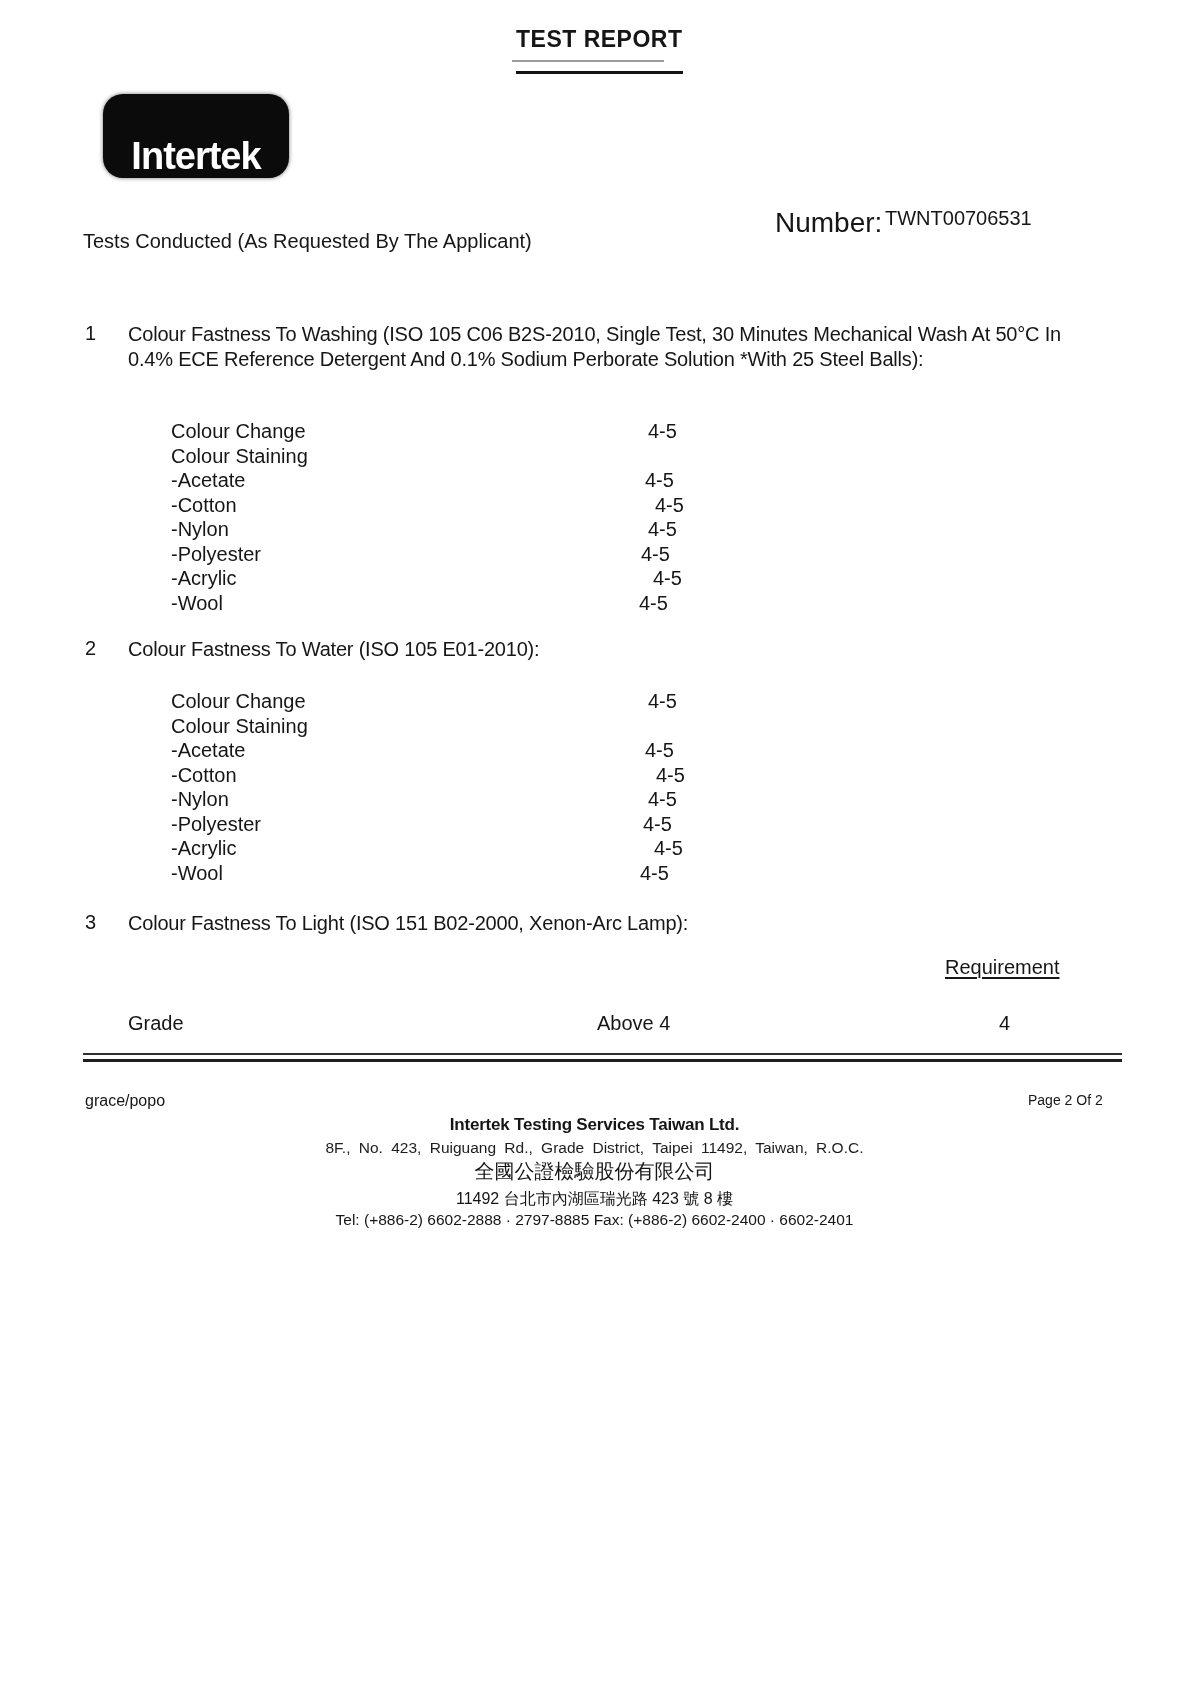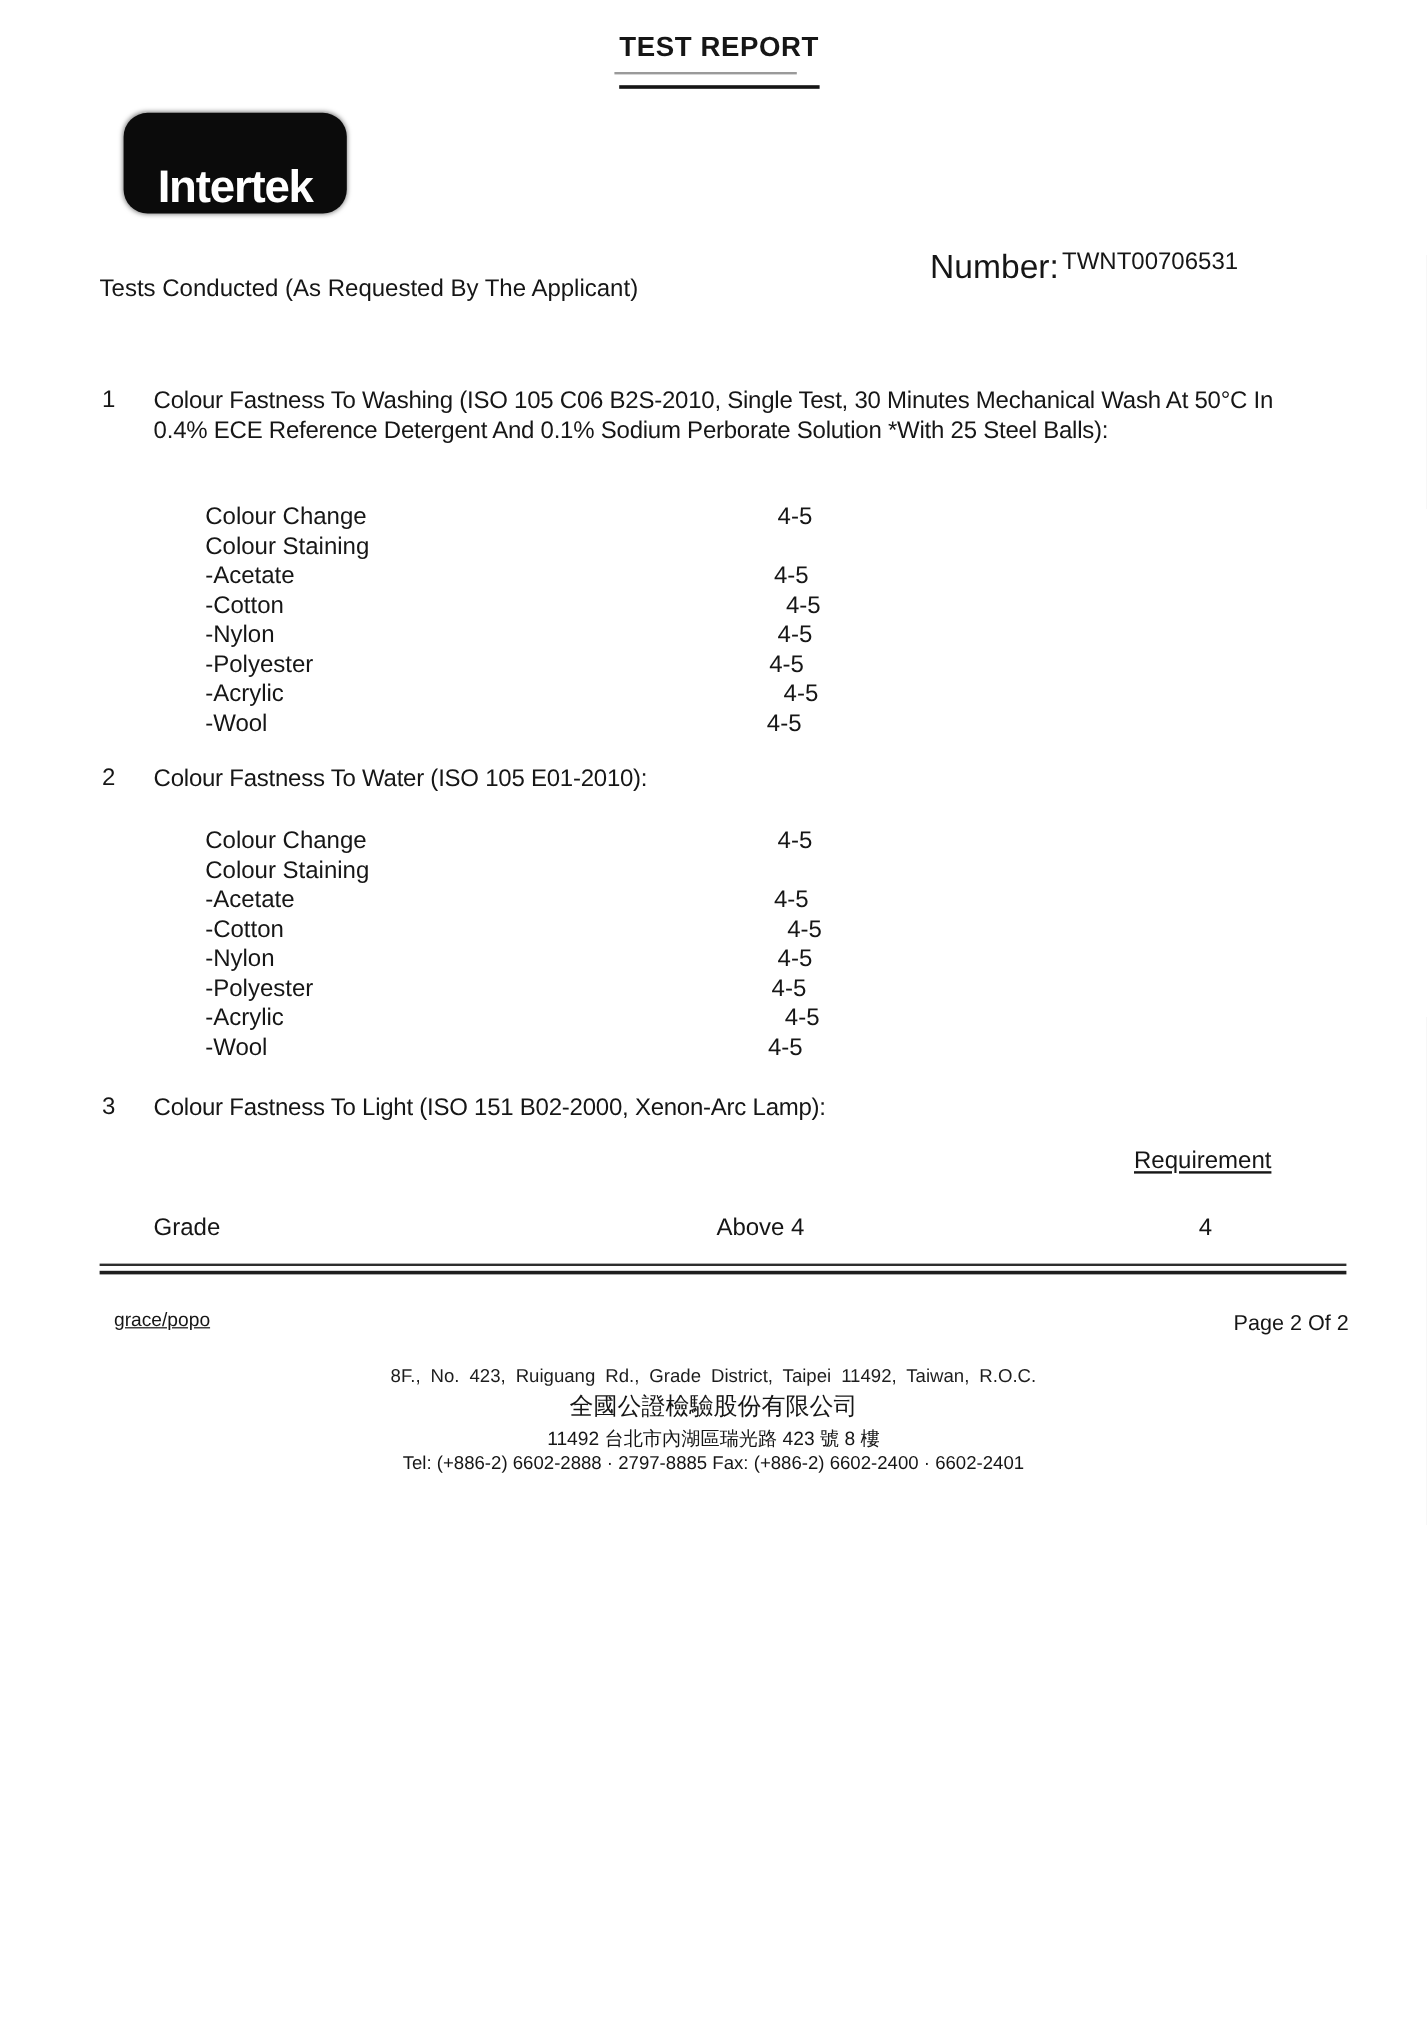--- a/index.html
+++ b/index.html
@@ -58,22 +58,22 @@
   .grade-label { top: 1012px; left: 128px; font-size: 20px; }
   .grade-result { top: 1012px; left: 597px; font-size: 20px; }
   .grade-req { top: 1012px; left: 999px; font-size: 20px; }
 
   .double-rule {
     top: 1053px; left: 83px; width: 1039px; height: 9px;
     border-top: 2px solid #2e2e2e; border-bottom: 3px solid #1e1e1e;
   }
 
   
-  .author { top: 1092px; left: 95px; font-size: 16px; text-decoration: underline; }
-  .page-num { top: 1092px; left: 1028px; font-size: 18px; }
+  .author { top: 1092px; left: 85px; font-size: 16px; }
+  .page-num { top: 1092px; left: 1028px; font-size: 14px; }
   .centered { left: 0; width: 1189px; text-align: center; }
   .company-en { top: 1115px; font-size: 17px; font-weight: 700; letter-spacing: -0.2px; }
   .address-en { top: 1139px; font-size: 15.5px; word-spacing: 4px; color: #1d1d1d; }
   .company-zh { top: 1158px; font-size: 20px; }
   .address-zh { top: 1189px; font-size: 16px; }
   .tel-fax { top: 1211px; font-size: 15.5px; }
 </style>
 </head>
 <body>
 
@@ -128,18 +128,19 @@
   </div>
   <div class="abs req-header">Requirement</div>
   <div class="abs grade-label">Grade</div>
   <div class="abs grade-result">Above 4</div>
   <div class="abs grade-req">4</div>
 
   <div class="abs double-rule"></div>
 
   <div class="abs author">grace/popo</div>
   <div class="abs page-num">Page 2 Of 2</div>
+  <div class="abs centered company-en">Intertek Testing Services Taiwan Ltd.</div>
   <div class="abs centered address-en">8F., No. 423, Ruiguang Rd., Grade District, Taipei 11492, Taiwan, R.O.C.</div>
   <div class="abs centered company-zh">全國公證檢驗股份有限公司</div>
   <div class="abs centered address-zh">11492 台北市內湖區瑞光路 423 號 8 樓</div>
   <div class="abs centered tel-fax">Tel: (+886-2) 6602-2888 · 2797-8885  Fax: (+886-2) 6602-2400 · 6602-2401</div>
 
 </div>
 
 </body></html>

